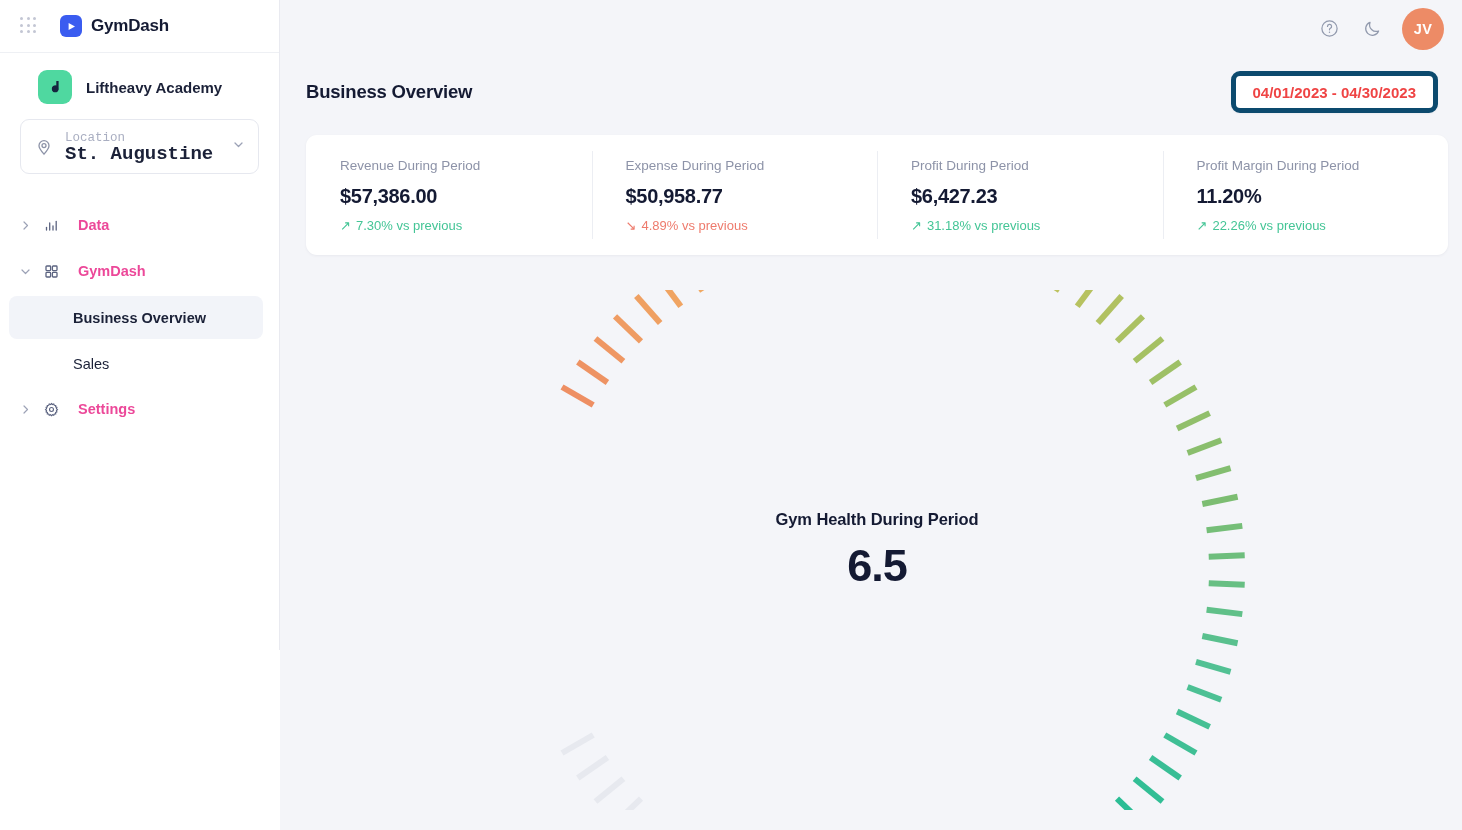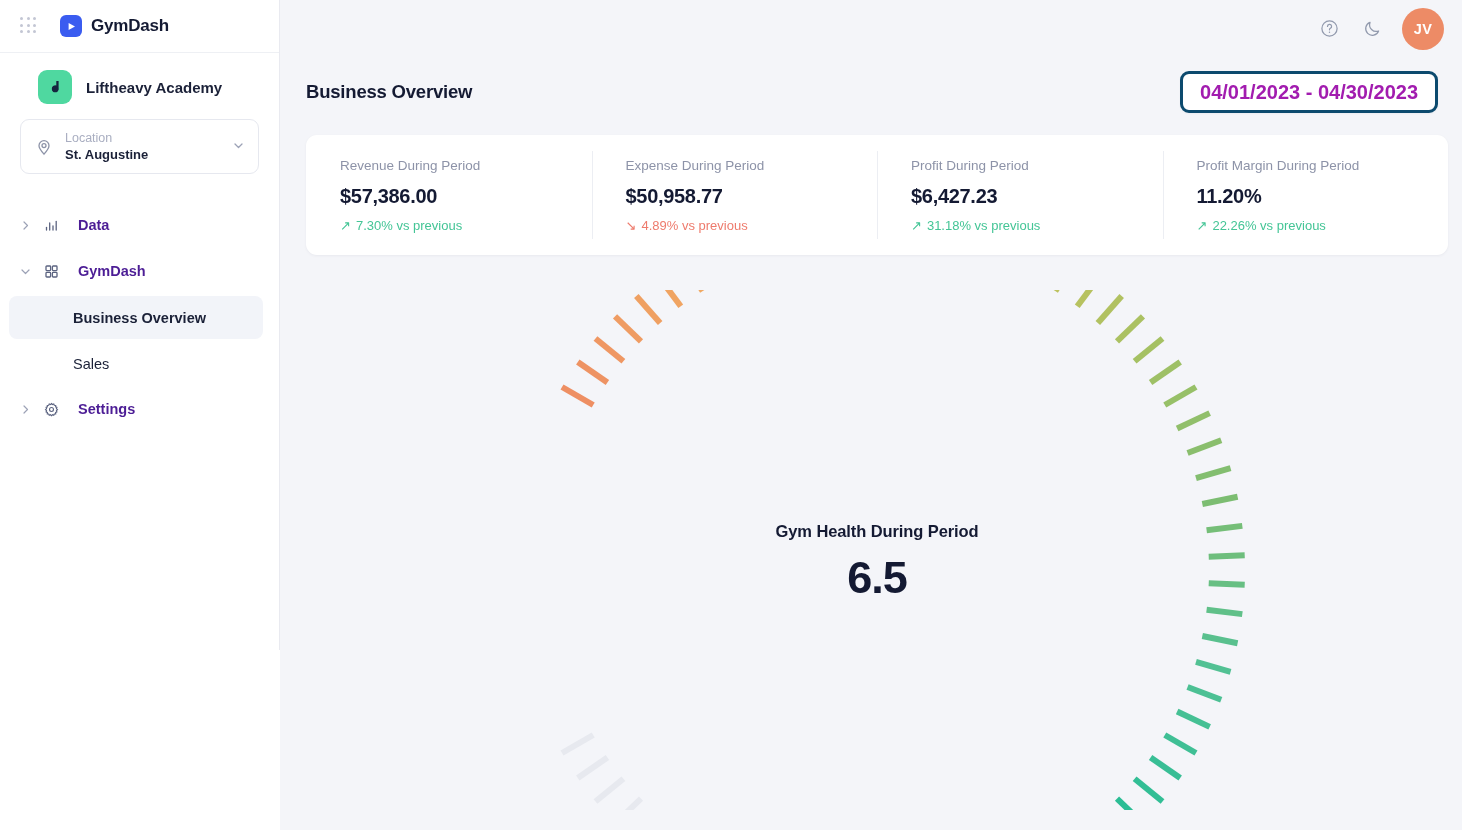--- a/index.html
+++ b/index.html
@@ -60,34 +60,35 @@
 
   .loc-box {
     margin: 0 20px;
     border: 1px solid #e6e8ef;
     border-radius: 9px;
     height: 55px;
     display: flex; align-items: center;
     padding: 16px 12px;
     background: #fff;
     cursor: pointer;
+    font-family: Liberation Mono, monospace;
   }
   .loc-pin { flex: 0 0 22px; margin-right: 10px; display:flex; align-items:center; justify-content:center; }
   .loc-texts { flex: 1 1 auto; display: flex; flex-direction: column; gap: 1px; }
   .loc-label { font-size: 12.5px; color: #a9aec1; line-height: 14px; }
-  .loc-value { font-size: 13px; color: #1b2138; font-weight: 600; line-height: 17px; }
+  .loc-value { font-size: 19px; color: #1b2138; font-weight: 600; line-height: 17px; }
   .chev { flex: 0 0 14px; }
 
   .nav { margin-top: 30px; }
   .nav-item {
     display: flex; align-items: center;
     height: 43px;
     padding-left: 20px;
     cursor: pointer;
-    font-size: 14.5px; color: #4c1d95; font-weight: 600;
+    font-size: 14.5px; color: #ec4899; font-weight: 600;
     margin-bottom: 3px;
   }
   .nav-caret { width: 18px; flex: 0 0 18px; display:flex; align-items:center; }
   .nav-ico { width: 16px; flex: 0 0 16px; margin-right: 18px; margin-left: 6px; display:flex; align-items:center; }
   .nav-label { line-height: 1; }
   .sub-item {
     height: 43px;
     margin: 0 16px 3px 9px;
     display: flex; align-items: center;
     padding-left: 64px;
@@ -124,26 +125,26 @@
     cursor: pointer; letter-spacing: 0.3px;
   }
 
   .page-head {
     display: flex; align-items: center; justify-content: space-between;
     padding: 14px 24px 0 26px;
   }
   .page-title { font-size: 18.5px; font-weight: 700; color: #141a33; letter-spacing: -0.2px; }
   .date-range {
     background: #fff;
-    border: 3px solid #0c4a6e;
+    border: 5px solid #0c4a6e;
     border-radius: 9px;
     height: 42px;
     padding: 0 17px;
     display: flex; align-items: center;
-    font-size: 20px; font-weight: 600; color: #a21caf;
+    font-size: 15px; font-weight: 600; color: #ef4444;
     cursor: pointer;
     box-shadow: 0 1px 2px rgba(20,26,51,0.04);
   }
 
   .kpi-card {
     margin: 22px 14px 0 26px;
     background: #fff;
     border-radius: 11px;
     height: 120px;
     display: flex;
@@ -175,21 +176,21 @@
     bottom: 10px;
     display: flex;
     align-items: center;
     justify-content: center;
   }
   .gauge-stage { position: relative; width: 1146px; height: 520px; }
   .gauge-svg { position: absolute; left: 0; top: 0; width: 1146px; height: 520px; }
   .gauge-center {
     position: absolute;
     left: 0; right: 0;
-    top: 232px;
+    top: 220px;
     text-align: center;
   }
   .gauge-title { font-size: 16.5px; font-weight: 700; color: #141a33; letter-spacing: -0.1px; }
   .gauge-value { font-size: 45px; font-weight: 700; color: #141a33; margin-top: 11px; letter-spacing: -1px; line-height: 52px; }
 </style>
 </head>
 <body>
 
 <div class="app">
 

